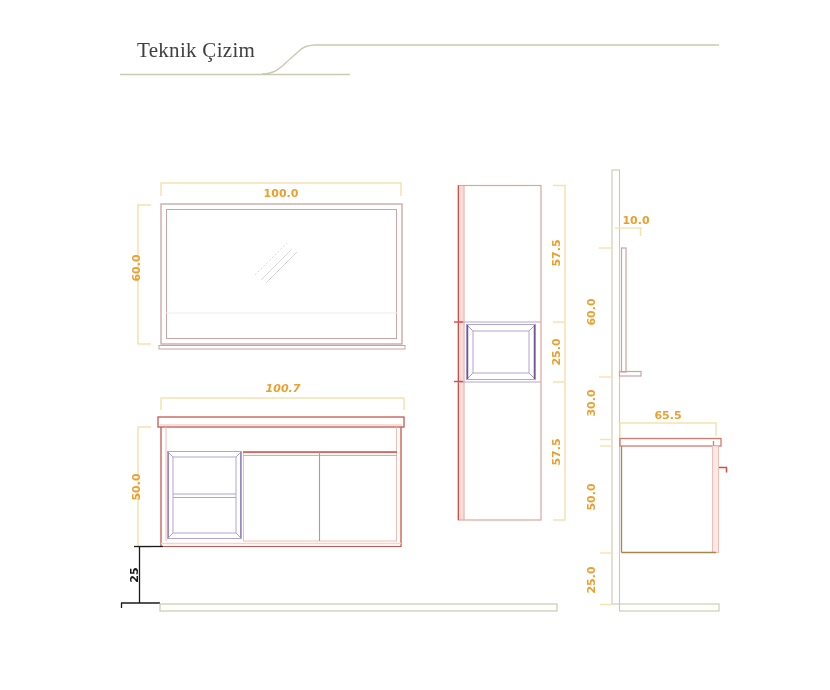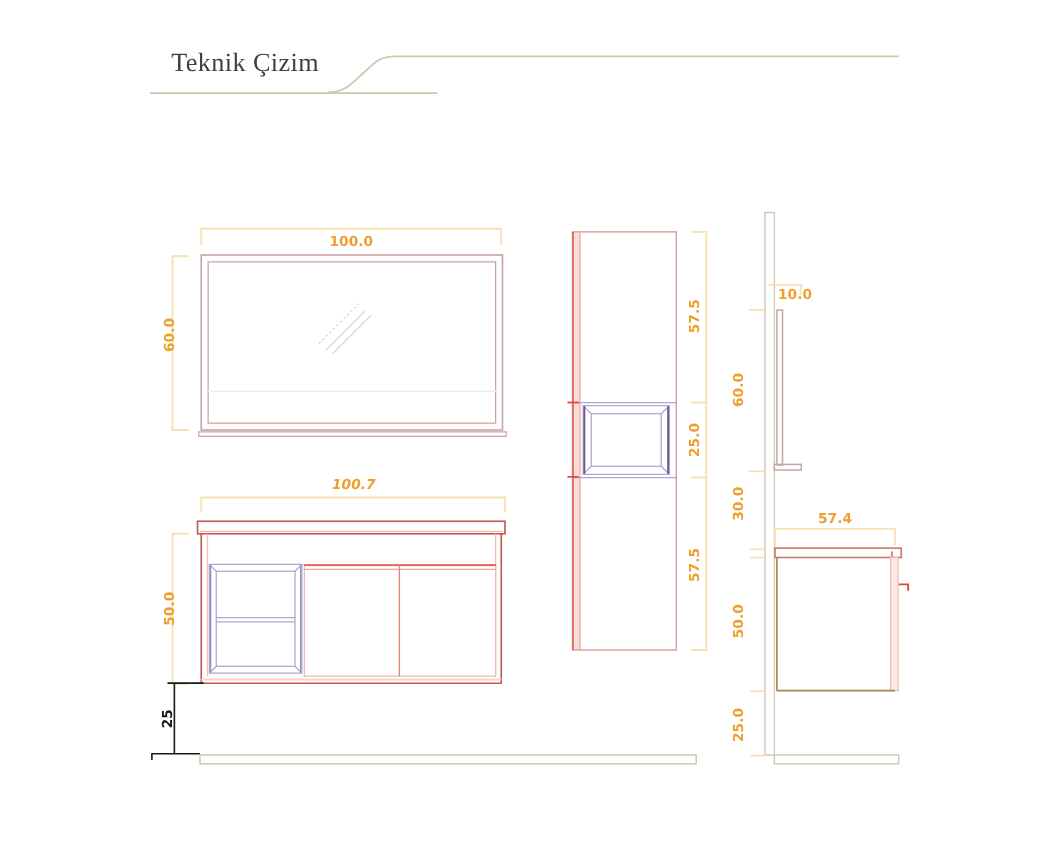--- a/index.html
+++ b/index.html
@@ -167,20 +167,20 @@
   </svg>
 
   <div class="dim" style="left:281px;top:173px;margin-top:20px;">100.0</div>
   <div class="dim v" style="left:136px;top:268px;">60.0</div>
   <div class="dim" style="left:283px;top:388px;font-style:italic;">100.7</div>
   <div class="dim v" style="left:136px;top:487px;">50.0</div>
   <div class="dim v black" style="left:134px;top:575px;">25</div>
   <div class="dim v" style="left:556px;top:253px;">57.5</div>
   <div class="dim v" style="left:556px;top:352px;">25.0</div>
   <div class="dim v" style="left:556px;top:452px;">57.5</div>
-  <div class="dim" style="left:636px;top:220px;margin-top:16px;">10.0</div>
+  <div class="dim" style="left:636px;top:220px;">10.0</div>
   <div class="dim v" style="left:591px;top:312px;">60.0</div>
   <div class="dim v" style="left:591px;top:403px;">30.0</div>
-  <div class="dim" style="left:668px;top:415px;">57.4</div>
+  <div class="dim" style="left:668px;top:415px;">65.5</div>
   <div class="dim v" style="left:591px;top:497px;">50.0</div>
   <div class="dim v" style="left:591px;top:580px;">25.0</div>
 
 </div>
 
 </body></html>

